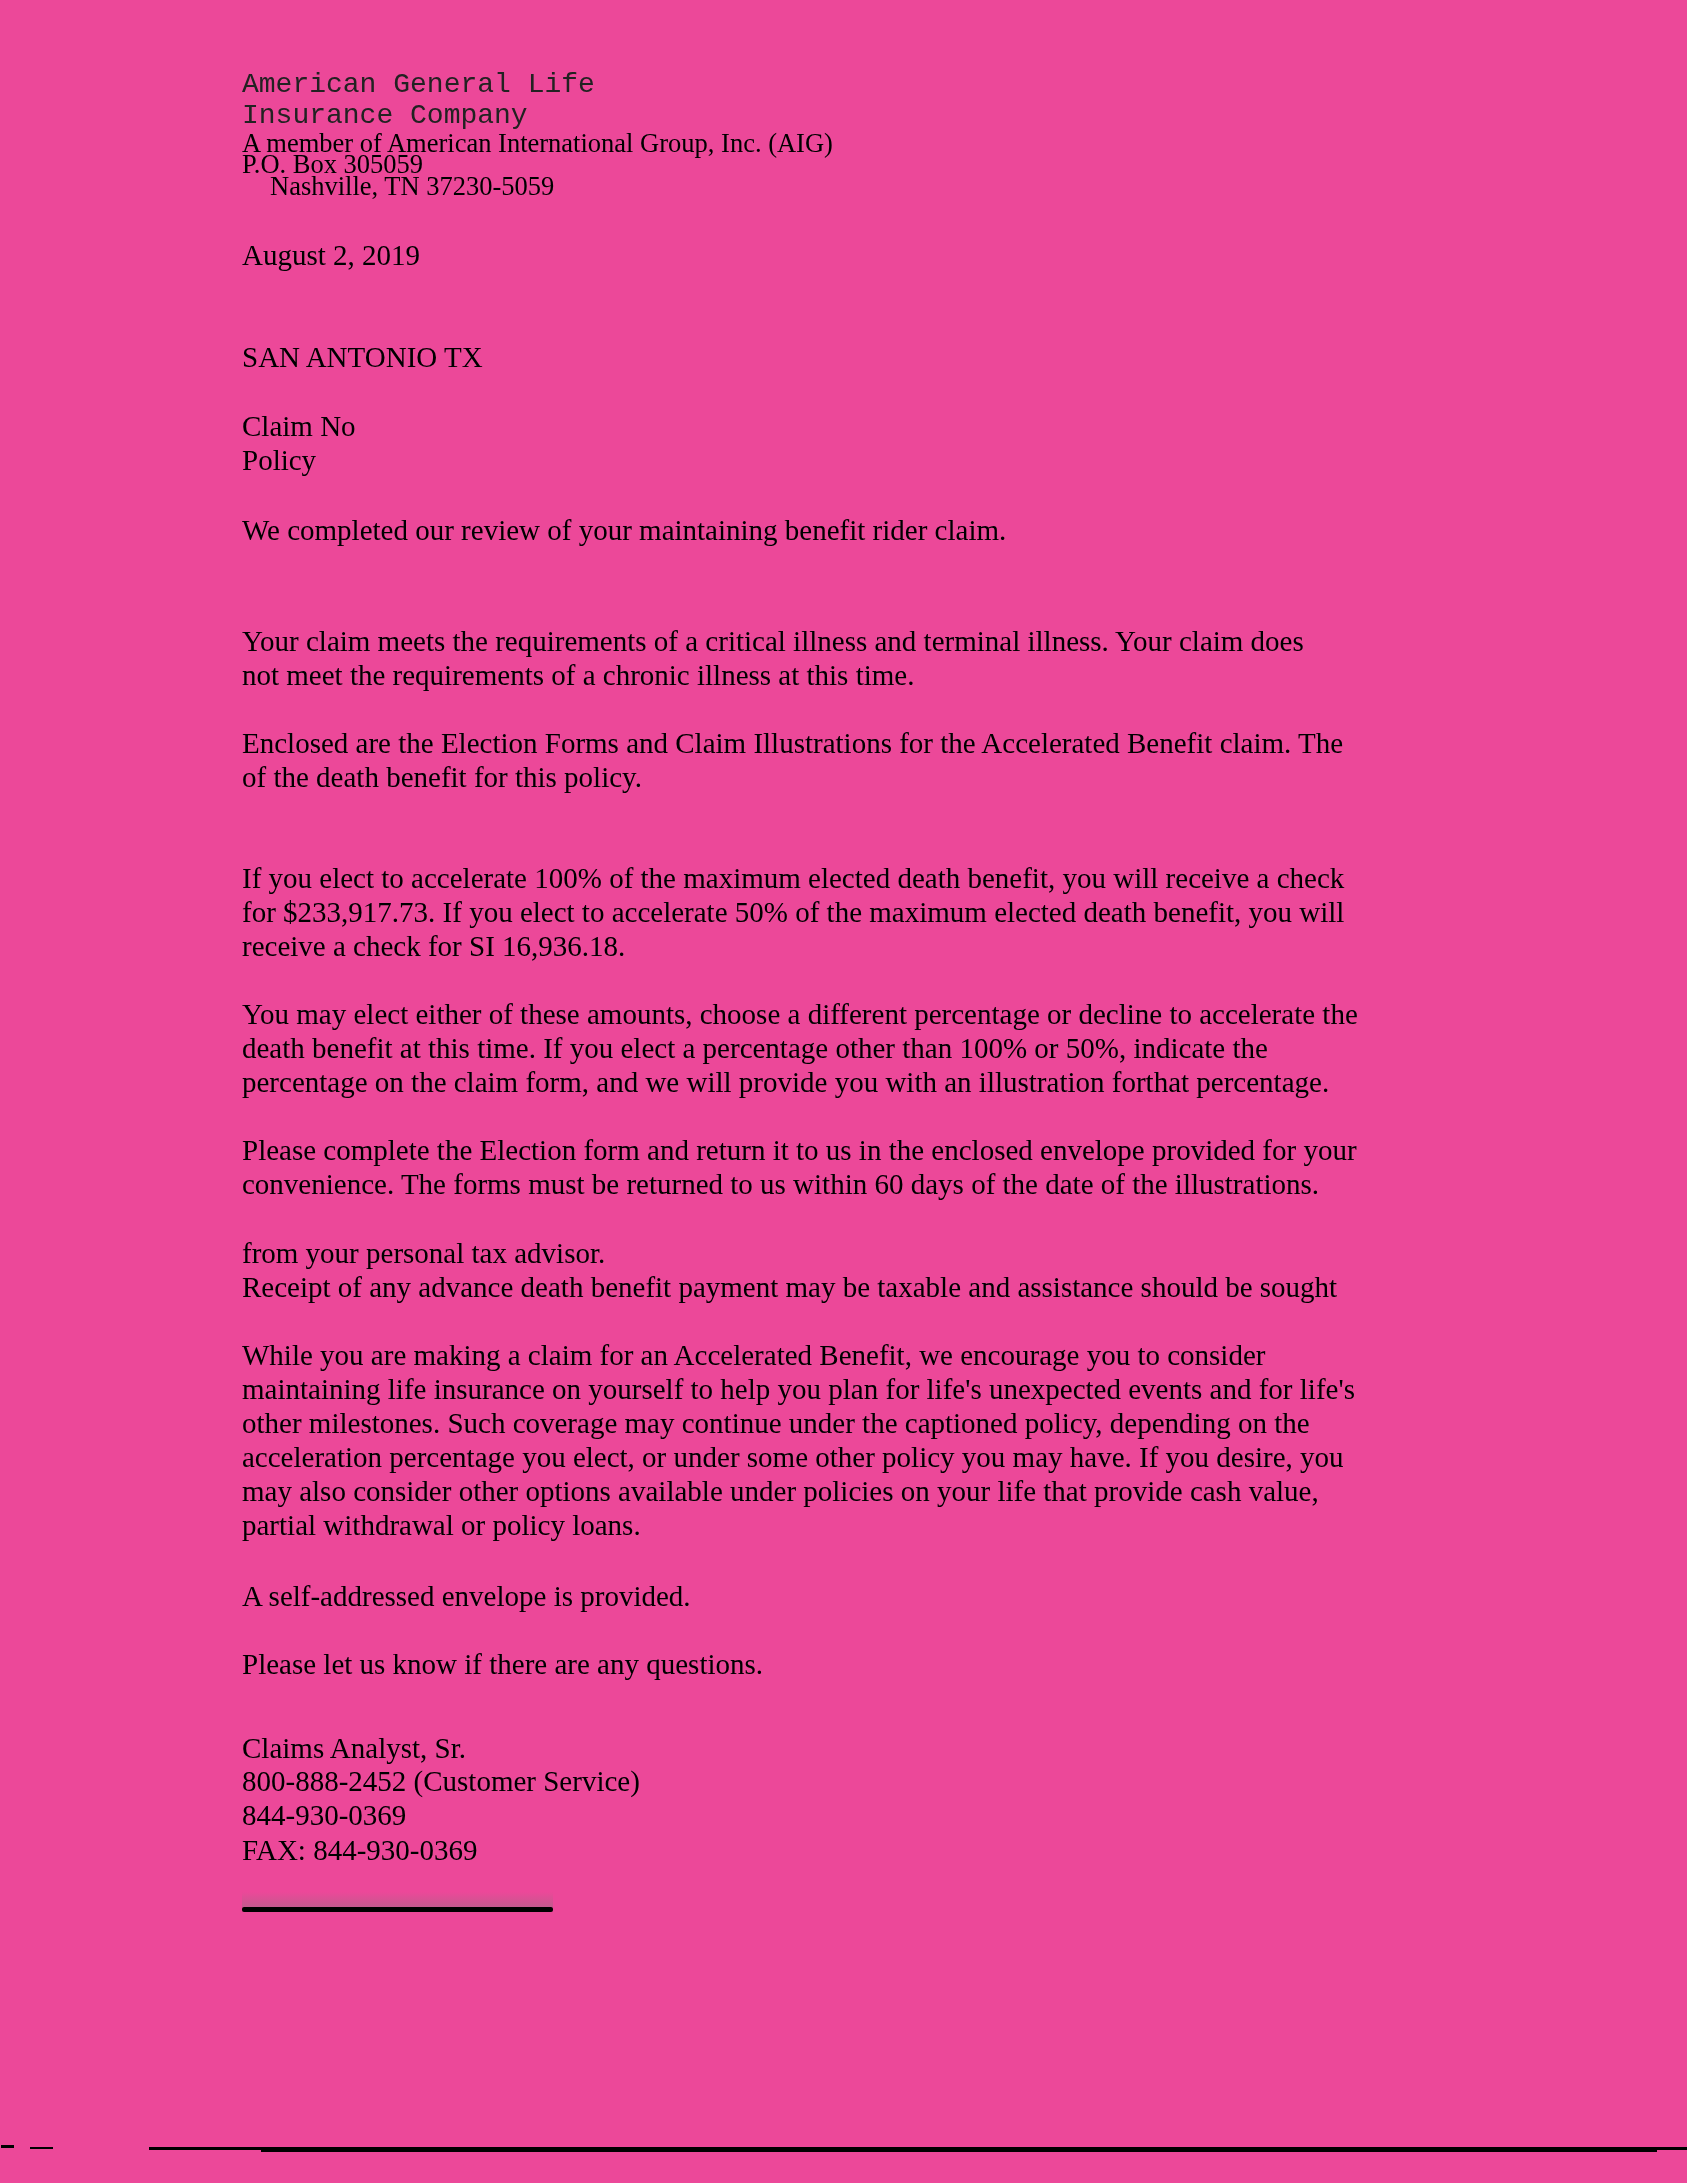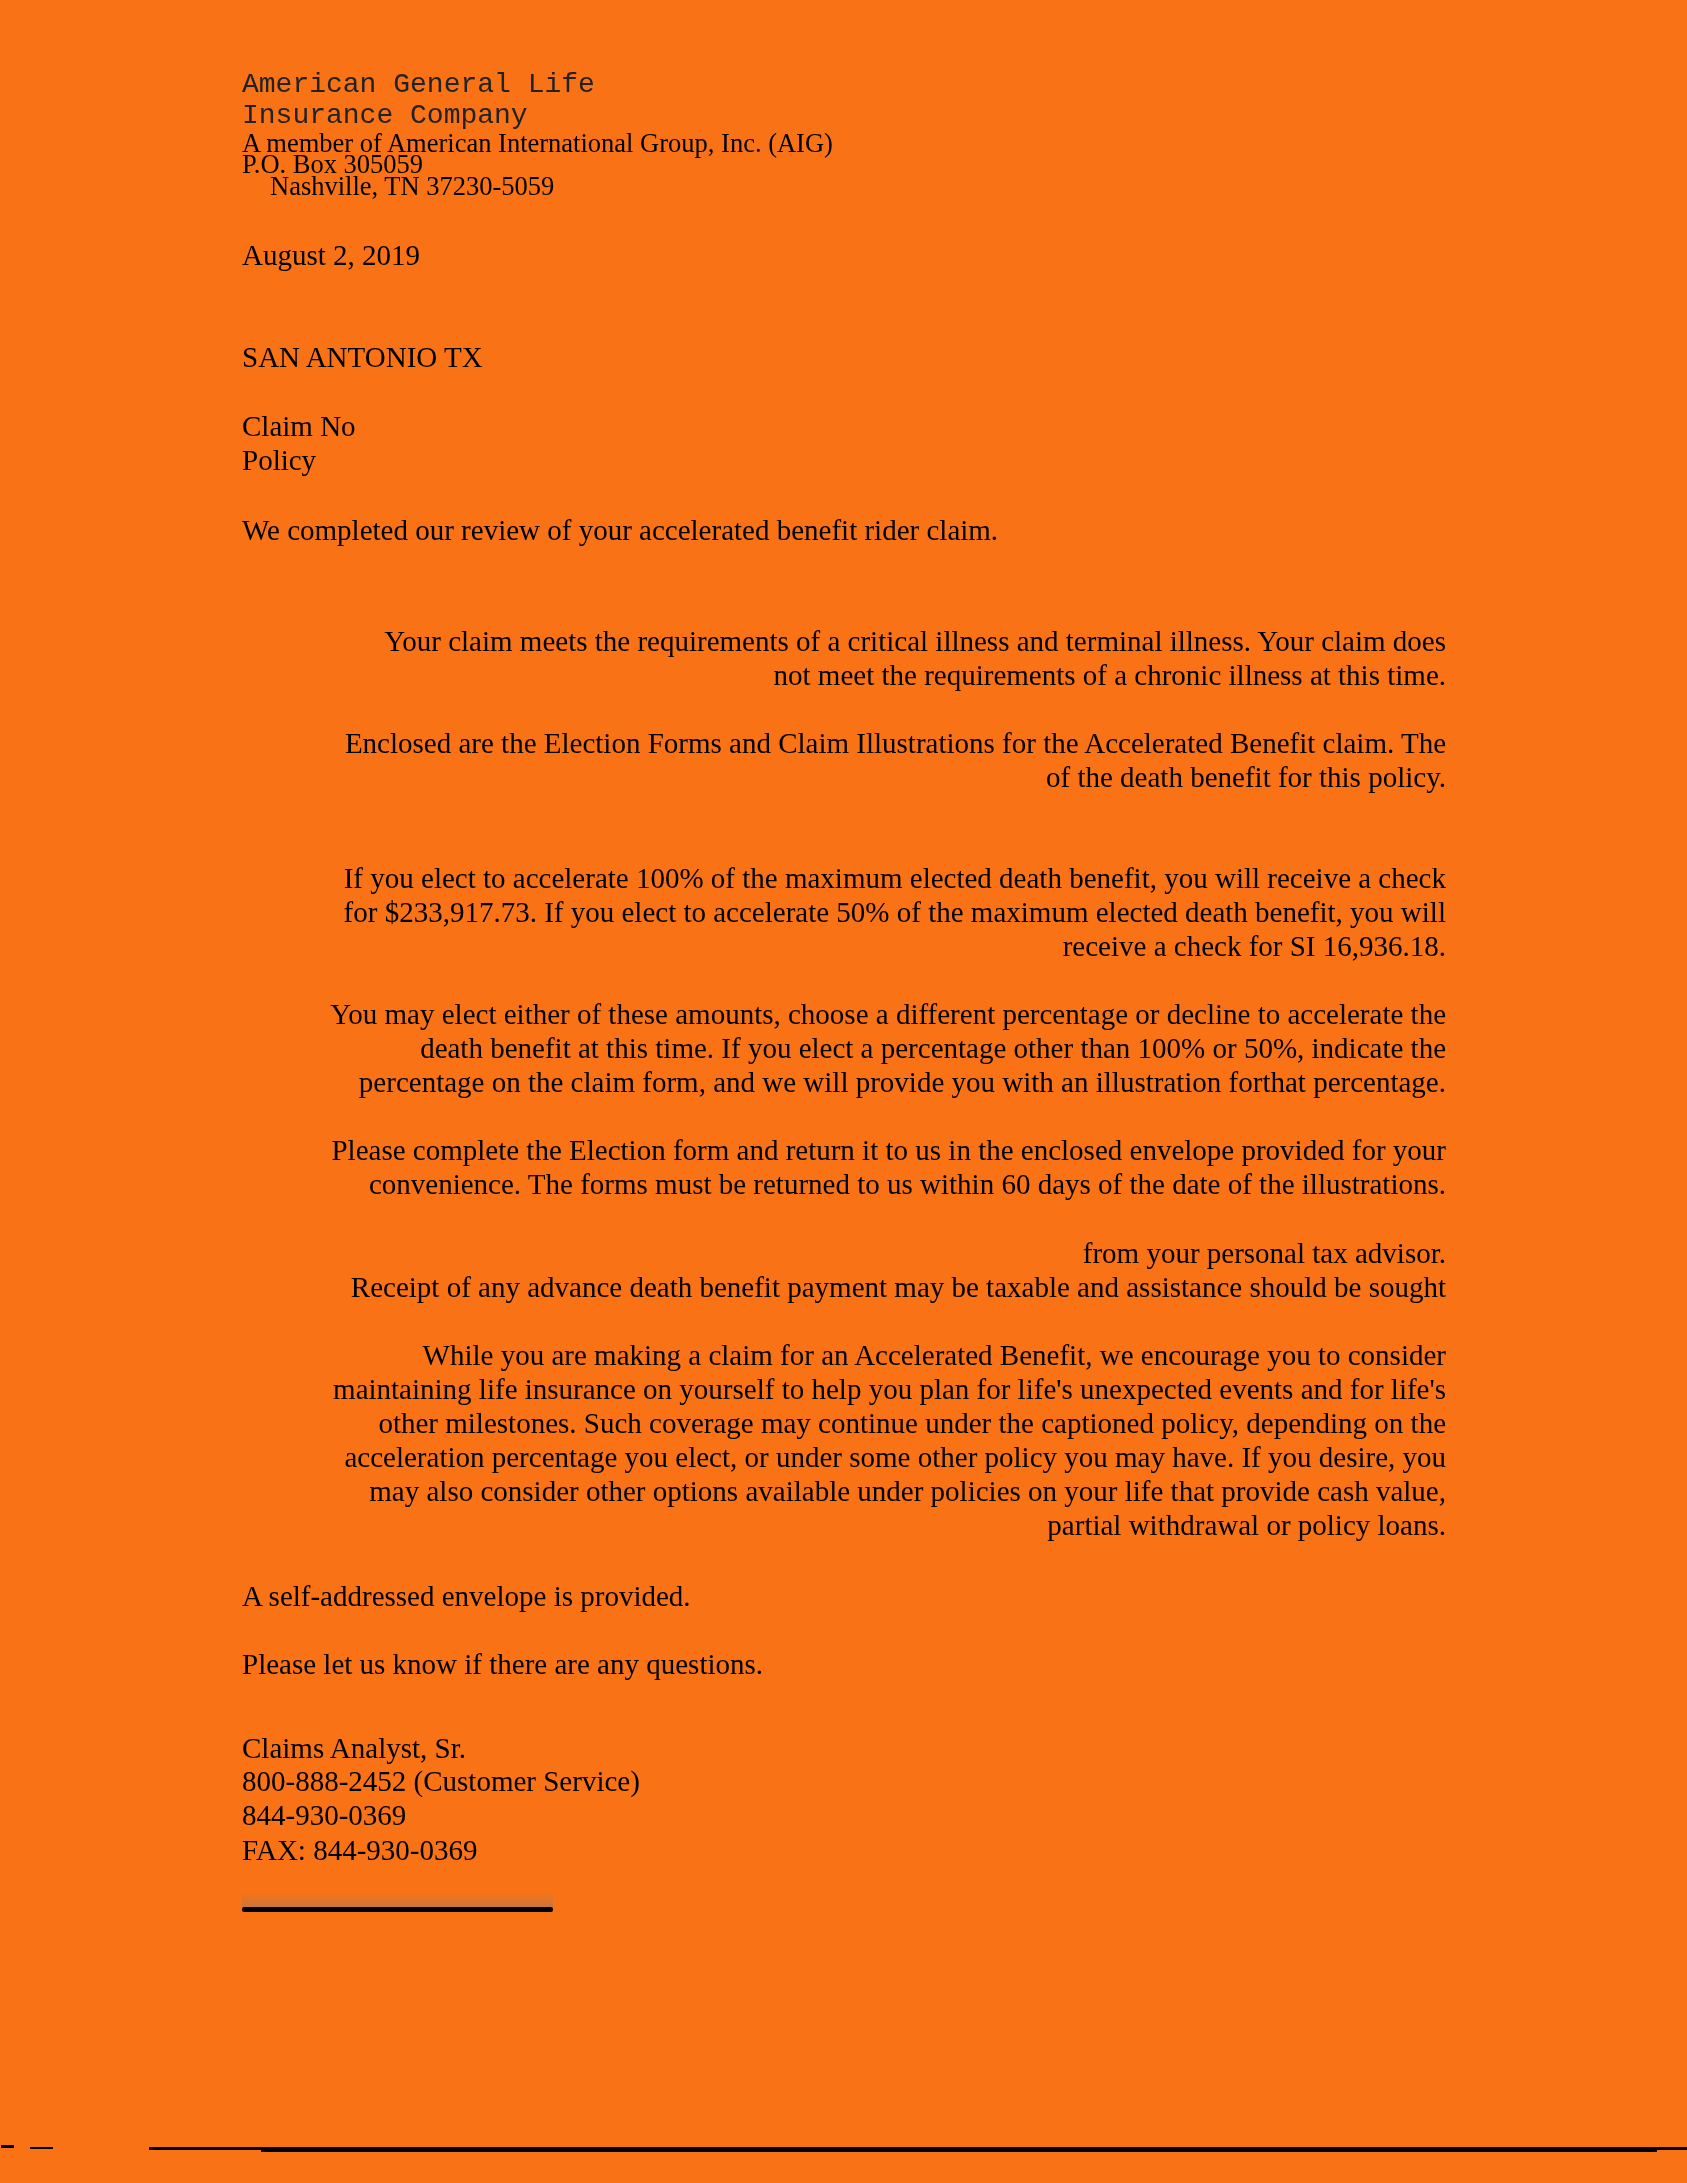--- a/index.html
+++ b/index.html
@@ -1,17 +1,17 @@
 <!DOCTYPE html>
 <html style="font-size:10.6px"><head>
 <meta charset="utf-8">
 <style>
   html, body { margin: 0; padding: 0; background: #ffffff; }
   body { width: 1687px; height: 2183px; position: relative; overflow: hidden; color: #000; }
-  .page { position: absolute; left: 0; top: 0; width: 1687px; height: 2183px; background: #f97316; text-align: right; }
+  .page { position: absolute; left: 0; top: 0; width: 1687px; height: 2183px; background: #ec4899; }
   .serif { font-family: "Liberation Serif", "DejaVu Serif", serif; font-size: 29px; line-height: 34px; letter-spacing: 0; }
   .mono { font-family: "Liberation Mono", "DejaVu Sans Mono", monospace; font-size: 28px; line-height: 31px; color: #222; }
   .abs { position: absolute; left: 242px; }
   .hdr-small { font-size: 26.5px; line-height: 22px; }
   .para { width: 1204px; white-space: normal; }
   .para .ln { display: block; white-space: nowrap; }
   .logo {
     position: absolute; left: 1242px; top: 64px; width: 187px; height: 95px;
     border-top: 4px solid #000; border-right: 4px solid #000; border-bottom: 6px solid #000;
     box-sizing: border-box;
@@ -38,21 +38,21 @@
   <div class="serif abs hdr-small" style="top:175px;margin-left:28px;">Nashville, TN 37230-5059</div>
 
 
   <div class="serif abs" style="top:238px;">August 2, 2019</div>
 
   <div class="serif abs" style="top:340px;">SAN ANTONIO TX</div>
 
   <div class="serif abs" style="top:409px;">Claim No</div>
   <div class="serif abs" style="top:443px;">Policy</div>
 
-  <div class="serif abs" style="top:513px;">We completed our review of your accelerated benefit rider claim.</div>
+  <div class="serif abs" style="top:513px;">We completed our review of your maintaining benefit rider claim.</div>
 
   <div class="serif abs para" style="top:624px;">
     <span class="ln">Your claim meets the requirements of a critical illness and terminal illness. Your claim does</span>
     <span class="ln">not meet the requirements of a chronic illness at this time.</span>
   </div>
 
   <div class="serif abs para" style="top:726px;">
     <span class="ln">Enclosed are the Election Forms and Claim Illustrations for the Accelerated Benefit claim. The</span>
     <span class="ln">of the death benefit for this policy.</span>
   </div>

